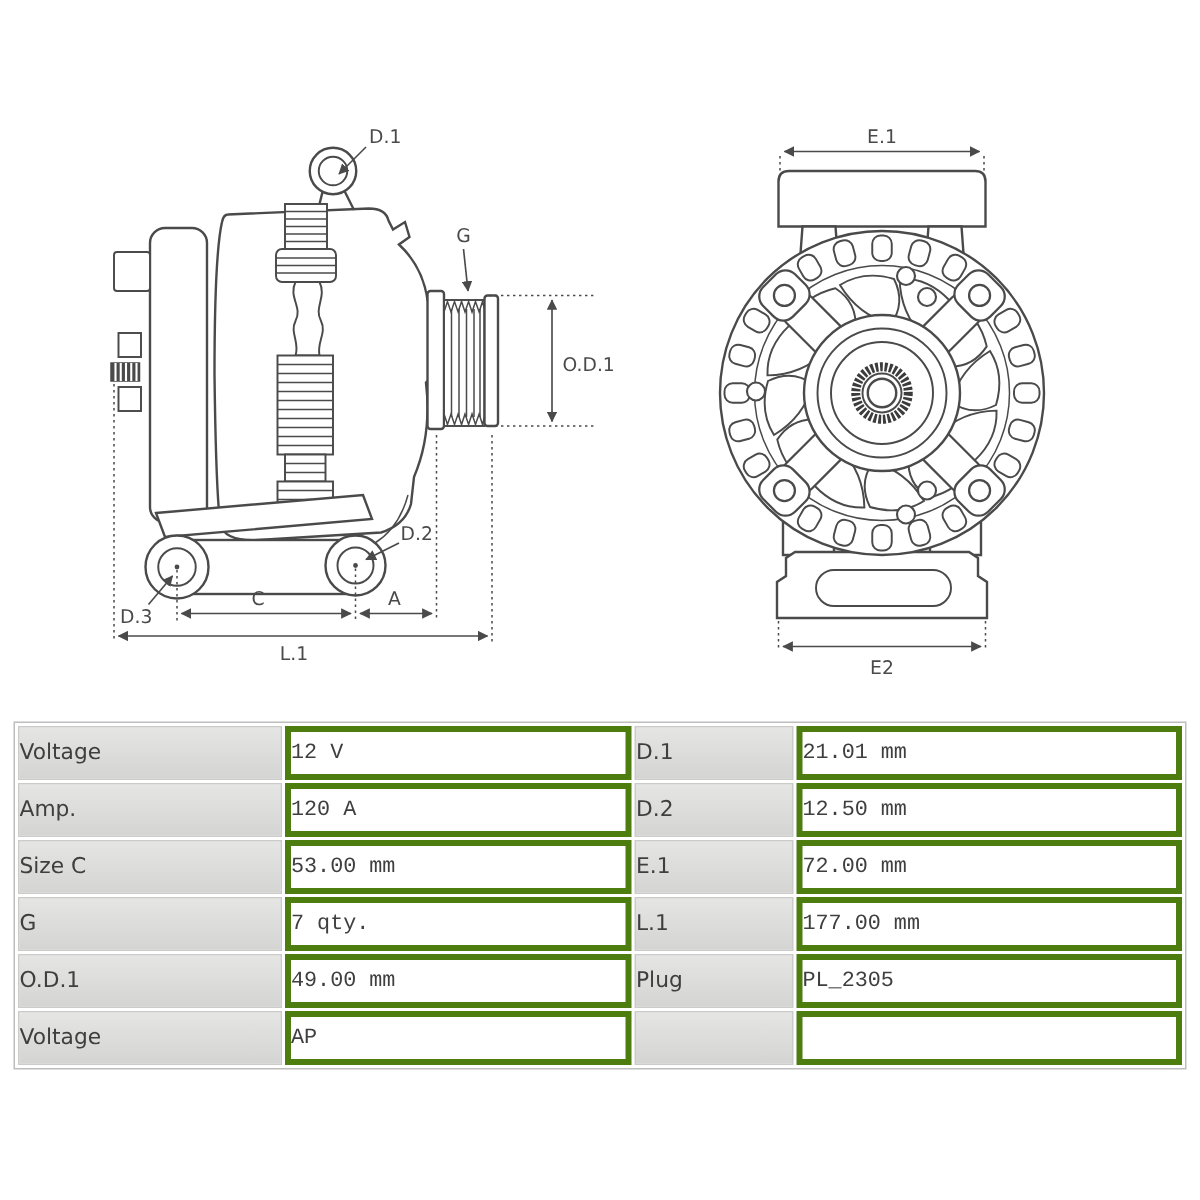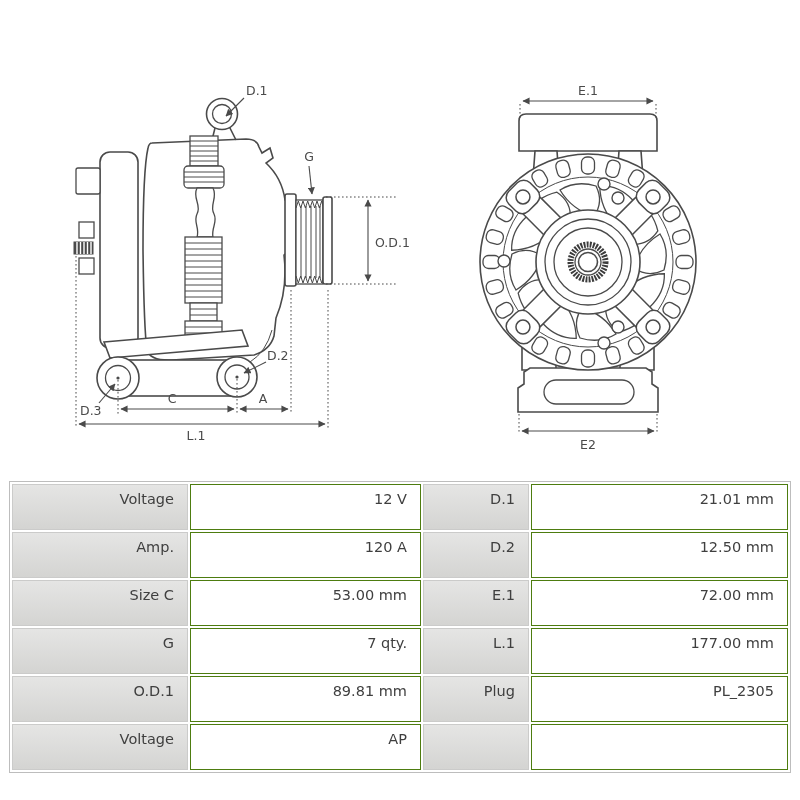--- a/index.html
+++ b/index.html
@@ -7,24 +7,24 @@
   svg.drawing{display:block;position:absolute;top:0;left:0;}
   svg .ln{stroke:#4a4a4a;stroke-width:1.6;fill:none;}
   svg .fw{stroke:#4a4a4a;stroke-width:1.6;fill:#ffffff;}
   svg .fw2{stroke:#4a4a4a;stroke-width:1.3;fill:#ffffff;}
   svg .thin{stroke:#4a4a4a;stroke-width:1;fill:none;}
   svg .dim{stroke:#4a4a4a;stroke-width:1.1;fill:none;}
   svg .dot{stroke:#4a4a4a;stroke-width:1;fill:none;stroke-dasharray:1.6 2.4;}
   svg text{font-family:"DejaVu Sans","Liberation Sans",sans-serif;font-size:12.5px;fill:#4a4a4a;}
   .table-wrap{position:absolute;top:481px;left:9px;border:1px solid #bdbdbd;background:#fff;}
   table.spec{border-collapse:separate;border-spacing:2px;width:780px;table-layout:fixed;}
-  table.spec td{height:28px;vertical-align:middle;text-align:right;padding:0 13px 16px 0;
+  table.spec td{height:28px;vertical-align:middle;text-align:left;padding:0 13px 0 0;
     font-size:14.5px;color:#3f3f3f;white-space:nowrap;overflow:hidden;}
   td.lbl{background:linear-gradient(#e5e5e4,#d4d4d2);border:1px solid #cbcbca;}
-  td.val{background:#ffffff;border:1px solid #4d7c0f;}
+  td.val{background:#ffffff;border:4px solid #4d7c0f;font-family:Liberation Mono, monospace;}
   td.lbl.empty{background:linear-gradient(#e5e5e4,#d4d4d2);}
 </style>
 </head>
 <body>
 
 <svg class="drawing" width="800" height="472" viewBox="0 0 800 472">
   <defs>
     <marker id="arr" viewBox="0 0 10 10" refX="9.2" refY="5" markerWidth="6.5" markerHeight="6.5" orient="auto-start-reverse">
       <path d="M0,0 L10,5 L0,10 Z" fill="#4a4a4a"></path>
     </marker>
@@ -301,21 +301,21 @@
         <td class="val">72.00 mm</td>
       </tr>
       <tr>
         <td class="lbl">G</td>
         <td class="val">7 qty.</td>
         <td class="lbl">L.1</td>
         <td class="val">177.00 mm</td>
       </tr>
       <tr>
         <td class="lbl">O.D.1</td>
-        <td class="val">89.81 mm</td>
+        <td class="val">49.00 mm</td>
         <td class="lbl">Plug</td>
         <td class="val">PL_2305</td>
       </tr>
       <tr>
         <td class="lbl">Voltage</td>
         <td class="val">AP</td>
         <td class="lbl empty"></td>
         <td class="val"></td>
       </tr>
     </tbody>

